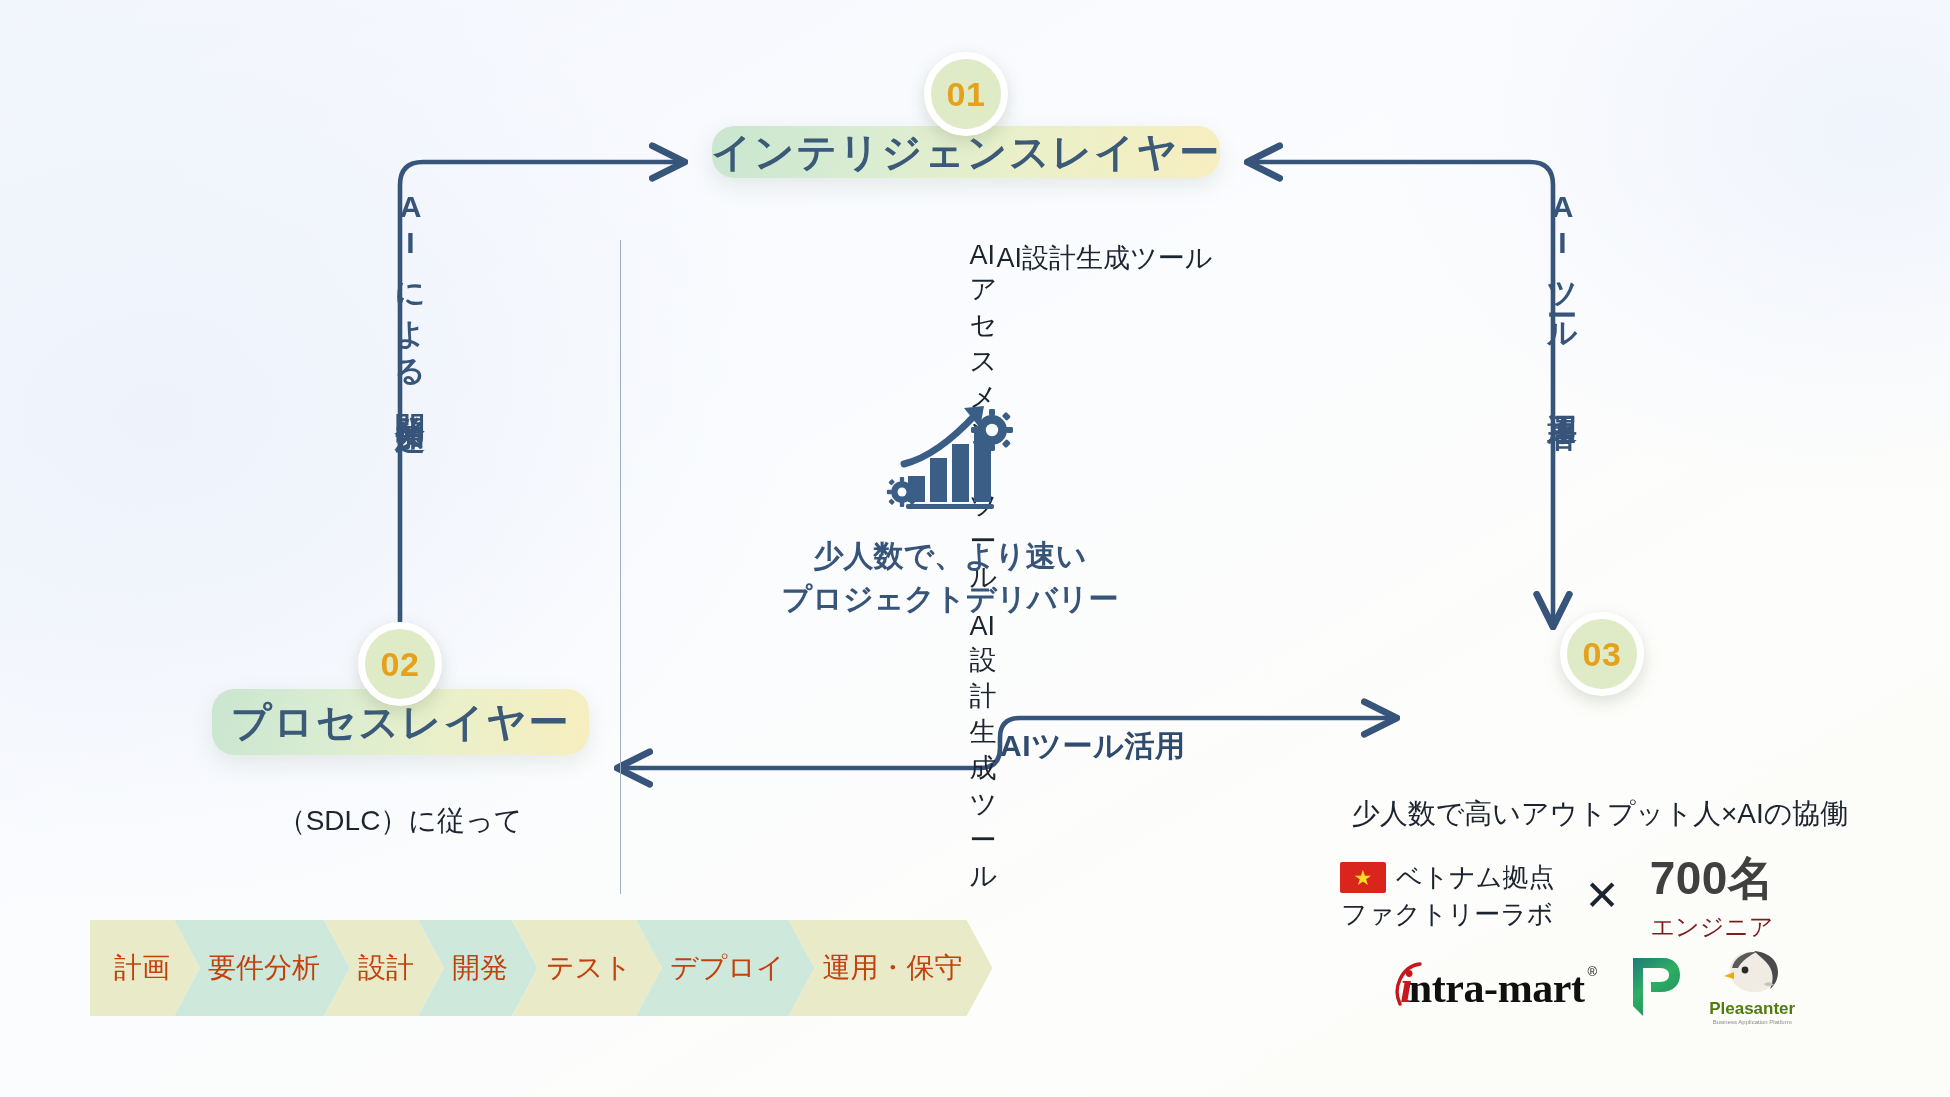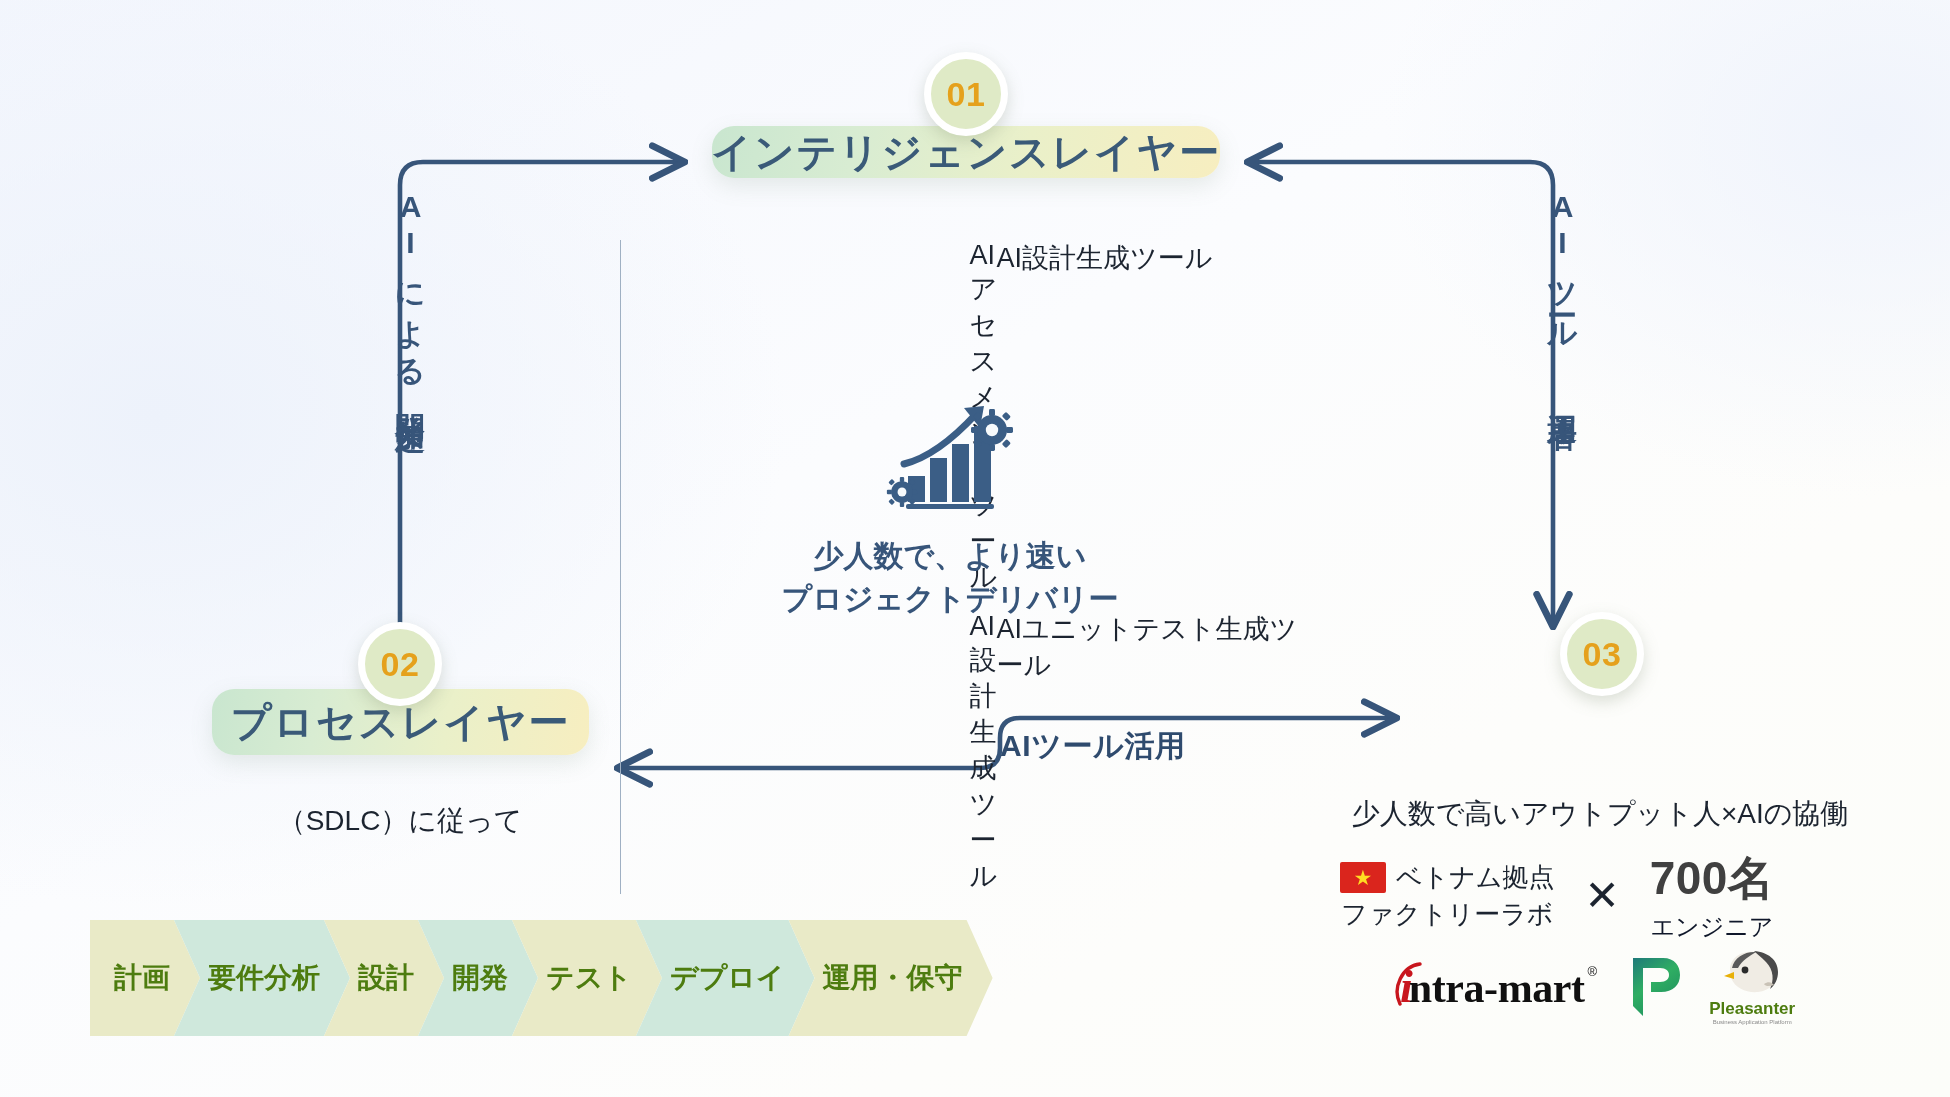--- a/index.html
+++ b/index.html
@@ -93,23 +93,23 @@
     text-align: center; color: #1c2430; font-size: 28px; line-height: 1.5;
   }
   #caption-resource {
     position: absolute; left: 1280px; top: 795px; width: 640px;
     text-align: center; color: #1c2430; font-size: 28px;
   }
 
   
   #sdlc-bar { position: absolute; left: 90px; top: 920px; height: 96px; display: flex; }
   .chev {
-    position: relative; height: 116px;
+    position: relative; height: 96px;
     display: flex; align-items: center; justify-content: center;
-    color: #4d7c0f; font-weight: 700; font-size: 28px; white-space: nowrap;
+    color: #c2410c; font-weight: 400; font-size: 28px; white-space: nowrap;
     margin-right: -26px;
     padding: 0 30px 0 34px;
     clip-path: polygon(0 0, calc(100% - 26px) 0, 100% 50%, calc(100% - 26px) 100%, 0 100%, 26px 50%);
   }
   .chev:first-child { clip-path: polygon(0 0, calc(100% - 26px) 0, 100% 50%, calc(100% - 26px) 100%, 0 100%); padding-left: 24px; }
   .chev.c-cream { background: #e9eac7; }
   .chev.c-mint  { background: #cfe8dc; }
 
   
   #resource-detail {
@@ -120,21 +120,21 @@
   #vn-line1 { display: flex; align-items: center; gap: 10px; color: #1c2430; font-size: 26px; }
   #vn-line2 { color: #1c2430; font-size: 26px; margin-top: 2px; }
   #vn-flag {
     width: 46px; height: 31px; background: #da251d; border-radius: 2px;
     display: flex; align-items: center; justify-content: center;
     color: #ffdd22; font-size: 21px; line-height: 1;
   }
   #times-mark { color: #1c2430; font-size: 42px; font-weight: 400; padding: 0 4px; }
   #eng-block { display: flex; flex-direction: column; align-items: center; }
   #eng-count { color: #404040; font-size: 46px; font-weight: 700; letter-spacing: .01em; }
-  #eng-label { color: #0f172a; font-size: 24px; margin-top: 1px; }
+  #eng-label { color: #7f1d1d; font-size: 24px; margin-top: 1px; }
 
   
   #logo-row {
     position: absolute; left: 1400px; top: 948px;
     display: flex; align-items: center; gap: 28px;
   }
   #logo-intramart { display: flex; align-items: baseline; position: relative; }
   #im-i { color: #c8161d; font-family: "Liberation Serif", "DejaVu Serif", serif;
           font-size: 46px; font-style: italic; font-weight: 700; line-height: 1; }
   #im-text { color: #101010; font-family: "Liberation Serif", "DejaVu Serif", serif;
@@ -184,21 +184,20 @@
 
   <div class="step-badge" id="badge-03">
     <span>03</span>
   </div>
 
   <div id="tools-grid">
     <div class="cell-l">AIアセスメントツール</div>
     <div class="divider" style="grid-row: 1 / span 2;"></div>
     <div class="cell-r">AI設計生成ツール</div>
     <div class="cell-l">AI設計生成ツール</div>
-    <div class="cell-r">AIユニットテスト生成ツール</div>
   </div>
 
   <div class="v-caption" id="cap-left-a">AIによる</div>
   <div class="v-caption" id="cap-left-b">開発加速</div>
   <div class="v-caption" id="cap-right-a">AIツール</div>
   <div class="v-caption" id="cap-right-b">運用者</div>
 
   <div id="label-ai-tool">AIツール活用</div>
 
   <svg id="growth-icon" viewBox="0 0 140 120">

